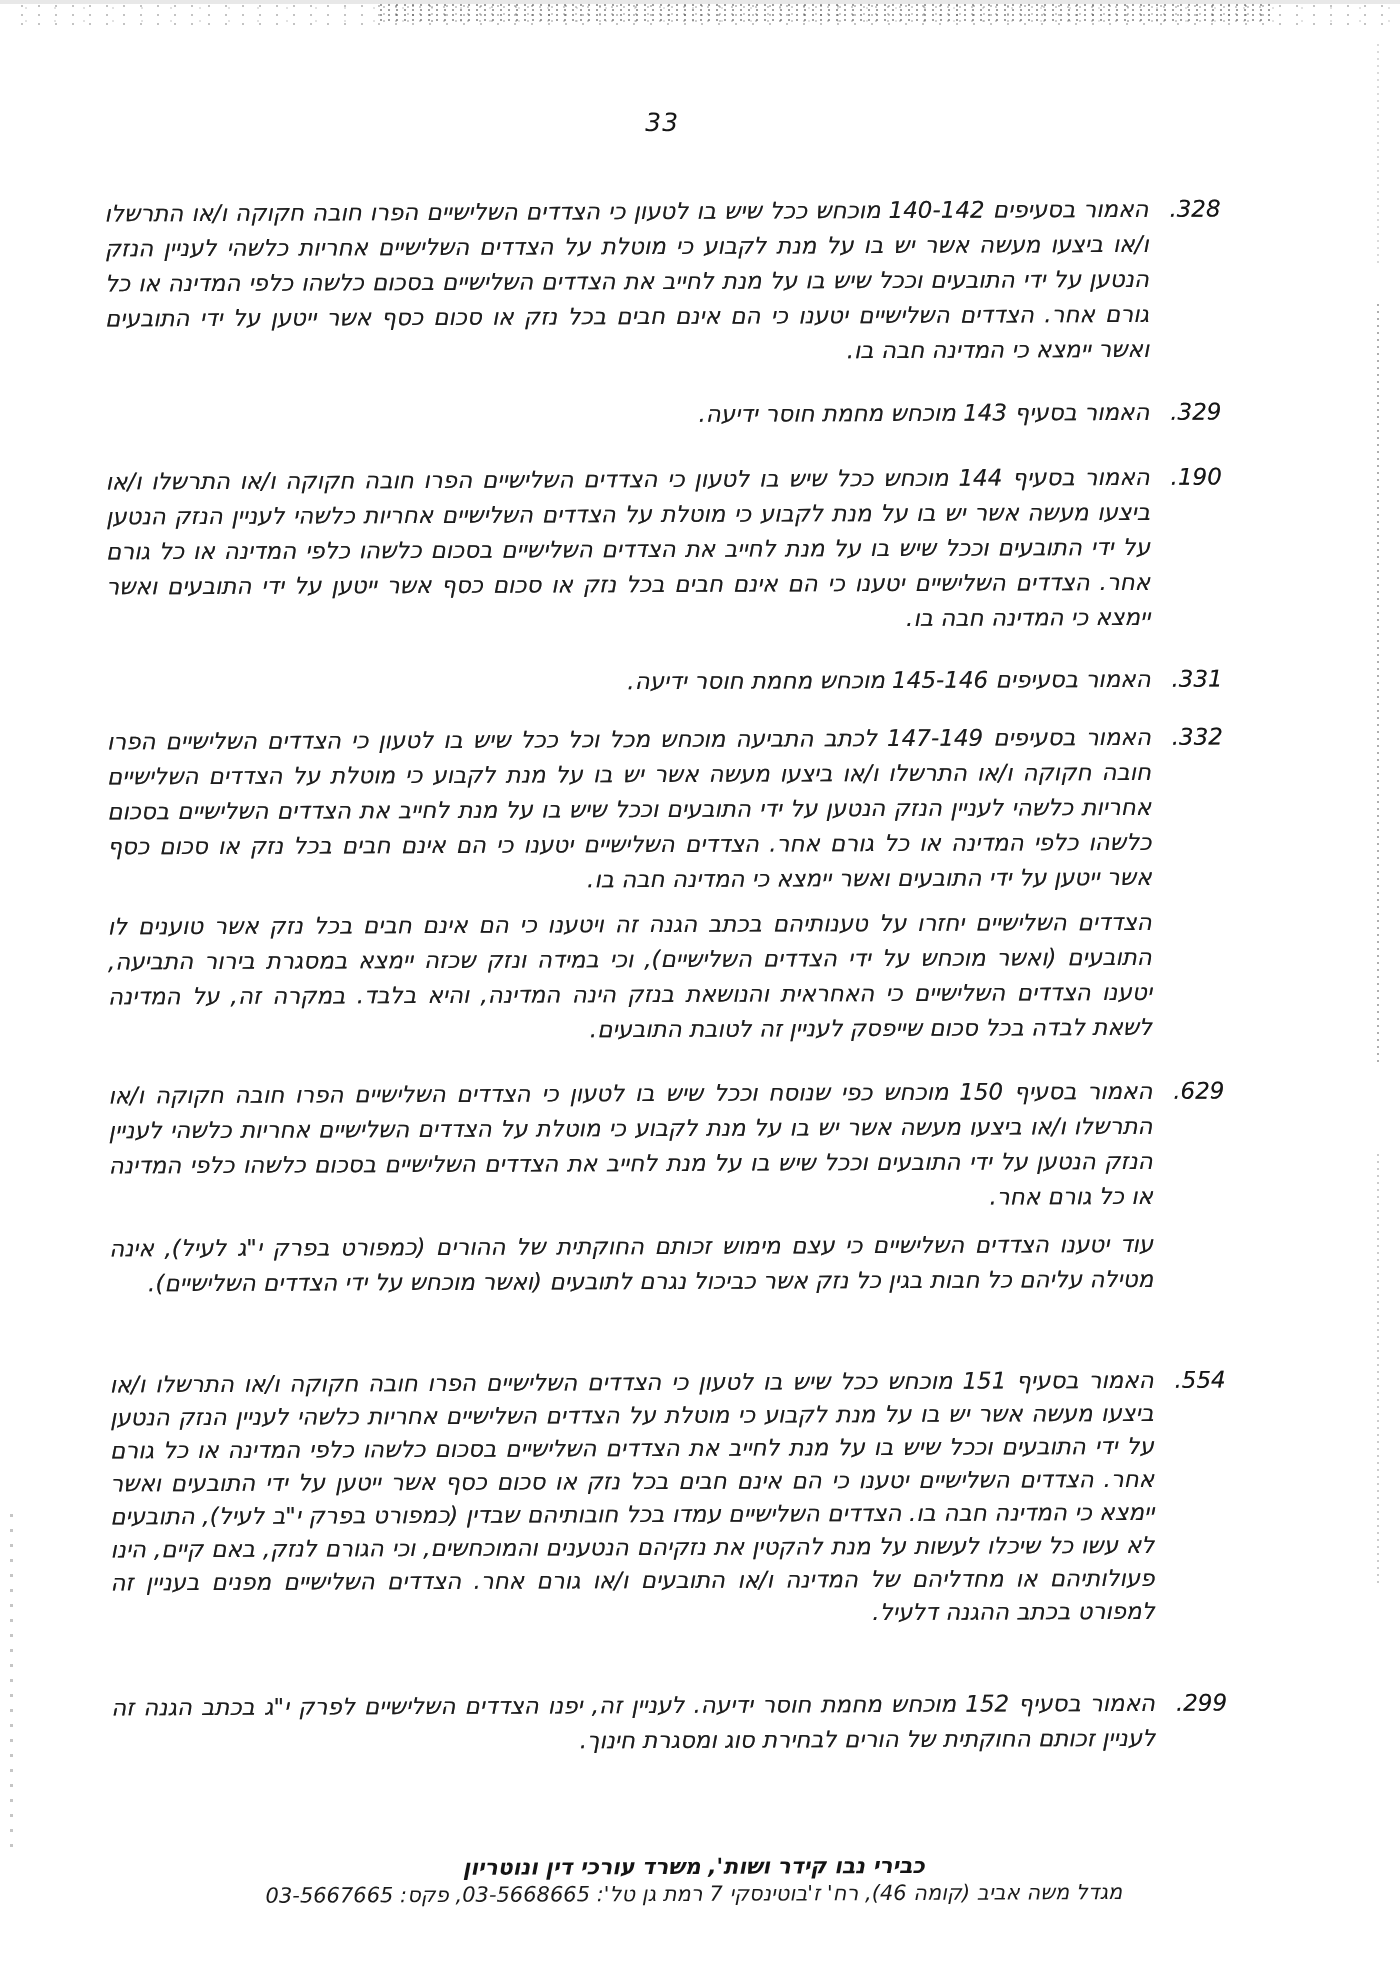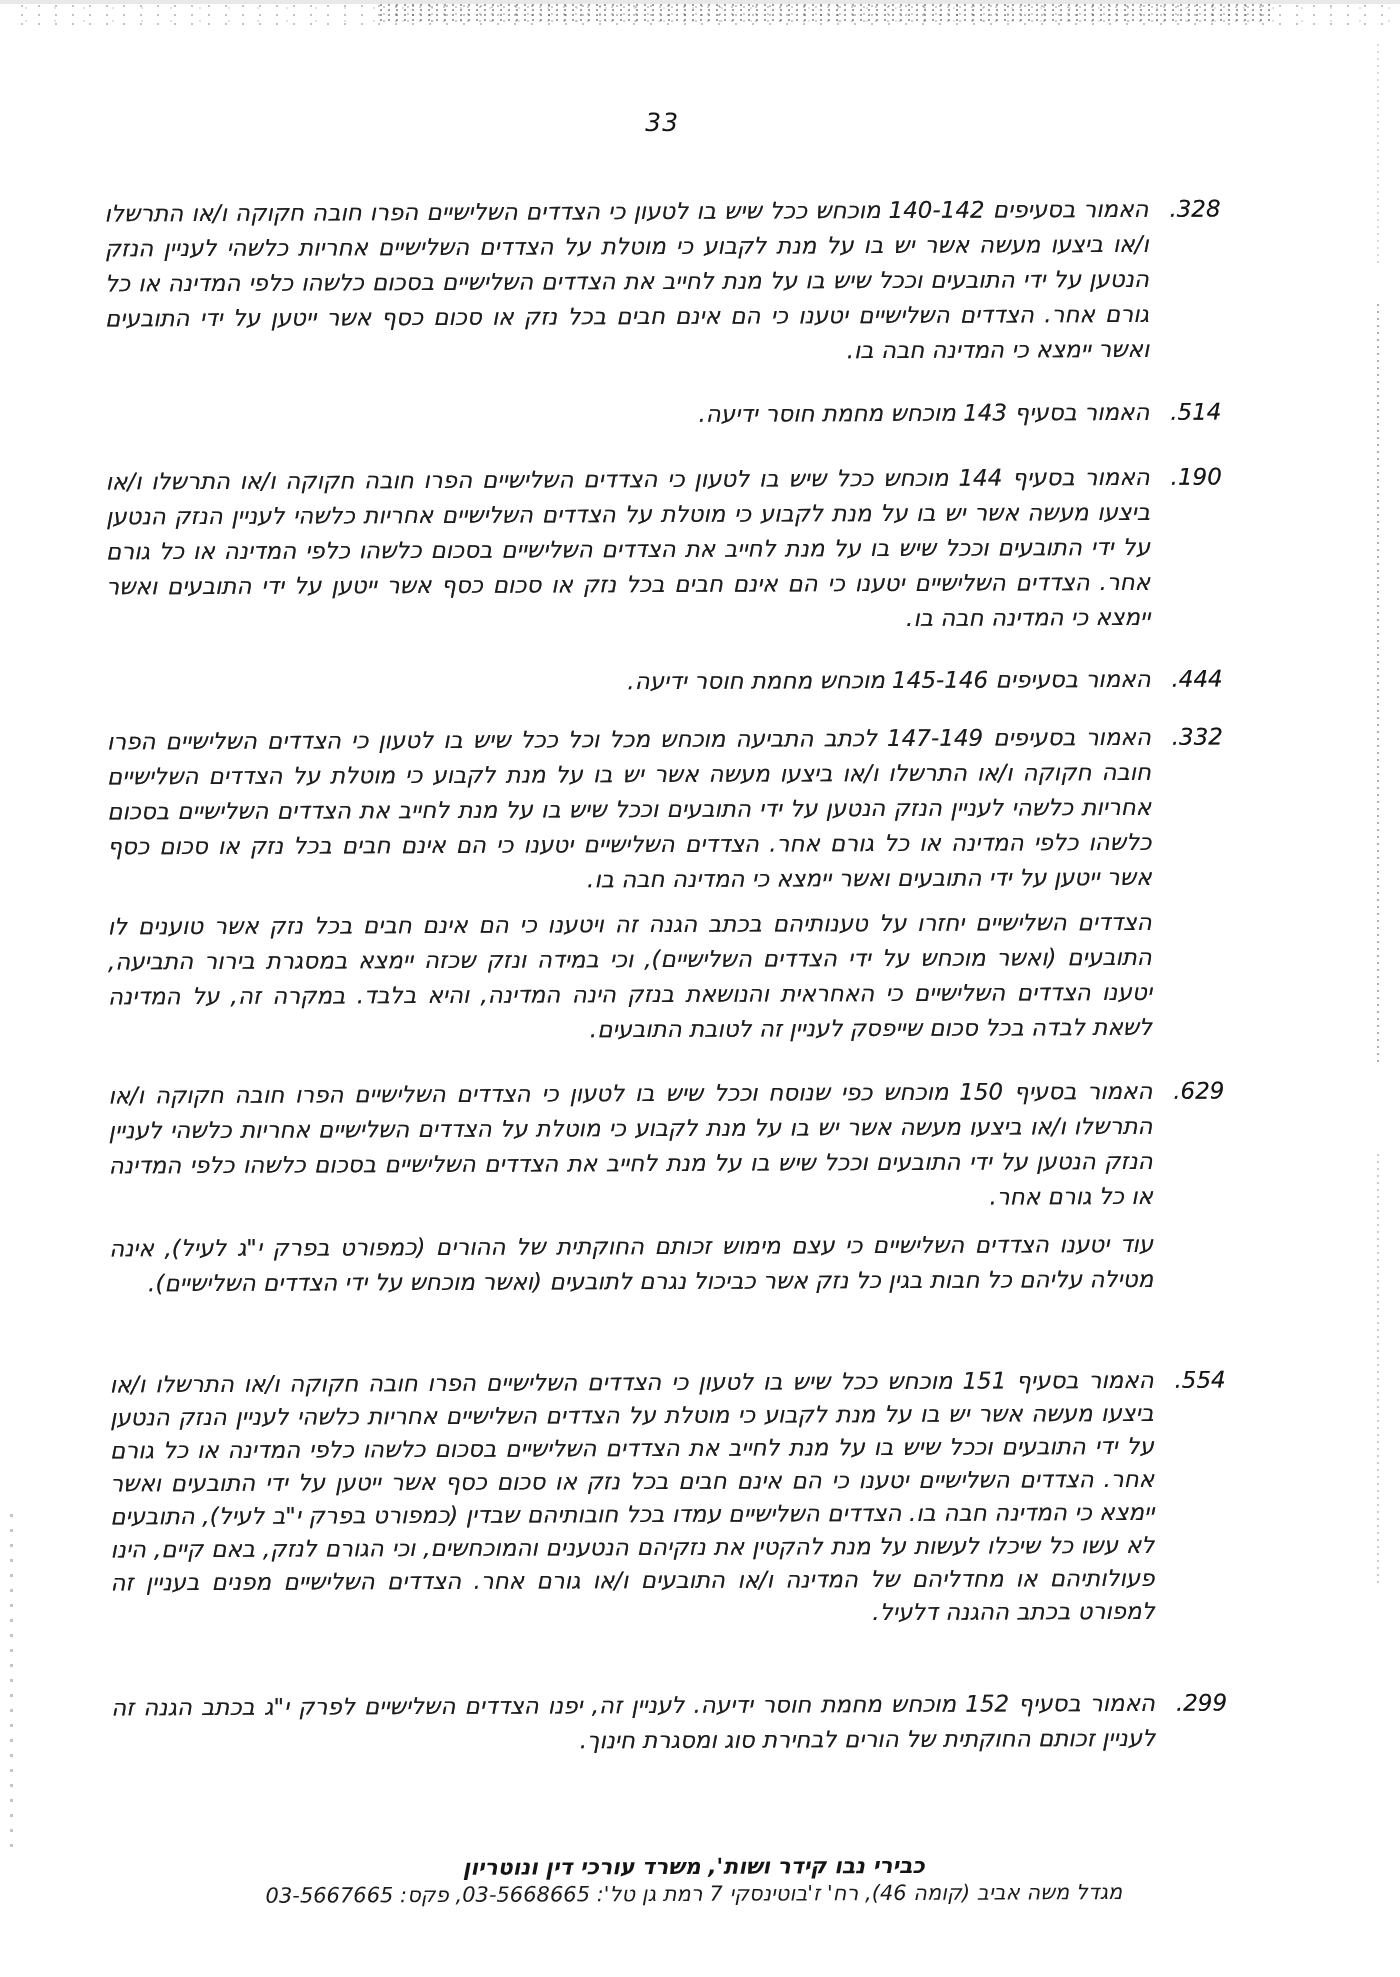--- a/index.html
+++ b/index.html
@@ -85,31 +85,31 @@
   <div class="content">
 
     <div class="page-number">33</div>
 
     <div class="para" style="top:190px">
       <div class="num">328.</div>
       <div class="body">האמור בסעיפים 140-142 מוכחש ככל שיש בו לטעון כי הצדדים השלישיים הפרו חובה חקוקה ו/או התרשלו ו/או ביצעו מעשה אשר יש בו על מנת לקבוע כי מוטלת על הצדדים השלישיים אחריות כלשהי לעניין הנזק הנטען על ידי התובעים וככל שיש בו על מנת לחייב את הצדדים השלישיים בסכום כלשהו כלפי המדינה או כל גורם אחר. הצדדים השלישיים יטענו כי הם אינם חבים בכל נזק או סכום כסף אשר ייטען על ידי התובעים ואשר יימצא כי המדינה חבה בו.</div>
     </div>
 
     <div class="para" style="top:393px">
-      <div class="num">514.</div>
+      <div class="num">329.</div>
       <div class="body">האמור בסעיף 143 מוכחש מחמת חוסר ידיעה.</div>
     </div>
 
     <div class="para" style="top:458px">
       <div class="num">190.</div>
       <div class="body">האמור בסעיף 144 מוכחש ככל שיש בו לטעון כי הצדדים השלישיים הפרו חובה חקוקה ו/או התרשלו ו/או ביצעו מעשה אשר יש בו על מנת לקבוע כי מוטלת על הצדדים השלישיים אחריות כלשהי לעניין הנזק הנטען על ידי התובעים וככל שיש בו על מנת לחייב את הצדדים השלישיים בסכום כלשהו כלפי המדינה או כל גורם אחר. הצדדים השלישיים יטענו כי הם אינם חבים בכל נזק או סכום כסף אשר ייטען על ידי התובעים ואשר יימצא כי המדינה חבה בו.</div>
     </div>
 
     <div class="para" style="top:660px">
-      <div class="num">444.</div>
+      <div class="num">331.</div>
       <div class="body">האמור בסעיפים 145-146 מוכחש מחמת חוסר ידיעה.</div>
     </div>
 
     <div class="para" style="top:718px">
       <div class="num">332.</div>
       <div class="body">האמור בסעיפים 147-149 לכתב התביעה מוכחש מכל וכל ככל שיש בו לטעון כי הצדדים השלישיים הפרו חובה חקוקה ו/או התרשלו ו/או ביצעו מעשה אשר יש בו על מנת לקבוע כי מוטלת על הצדדים השלישיים אחריות כלשהי לעניין הנזק הנטען על ידי התובעים וככל שיש בו על מנת לחייב את הצדדים השלישיים בסכום כלשהו כלפי המדינה או כל גורם אחר. הצדדים השלישיים יטענו כי הם אינם חבים בכל נזק או סכום כסף אשר ייטען על ידי התובעים ואשר יימצא כי המדינה חבה בו.</div>
     </div>
 
     <div class="para" style="top:903px">
       <div class="num"></div>

